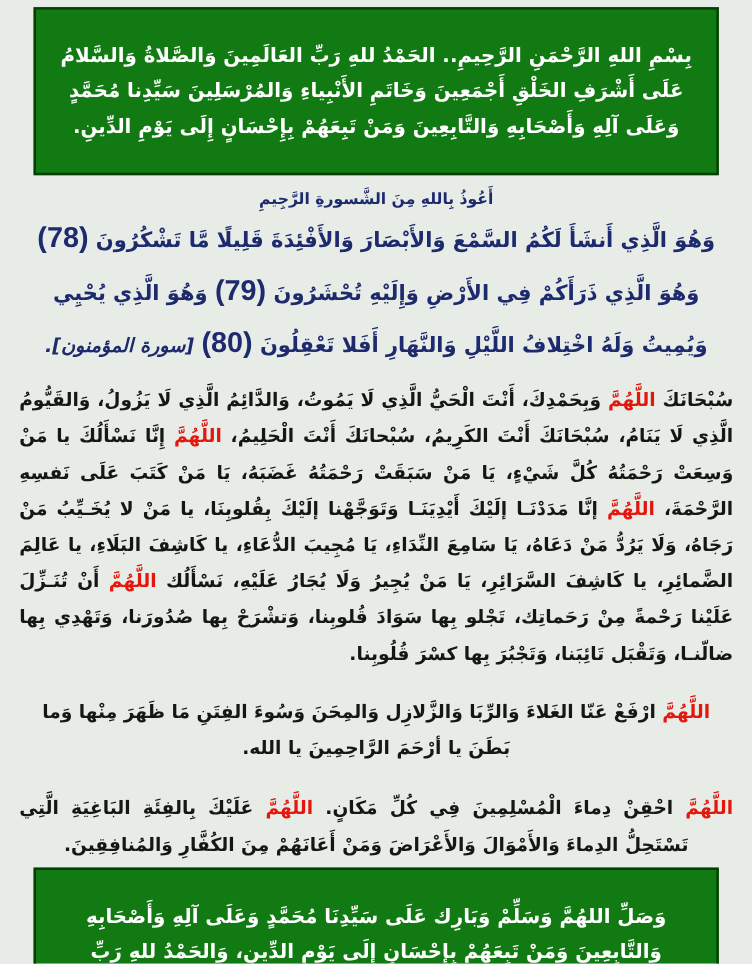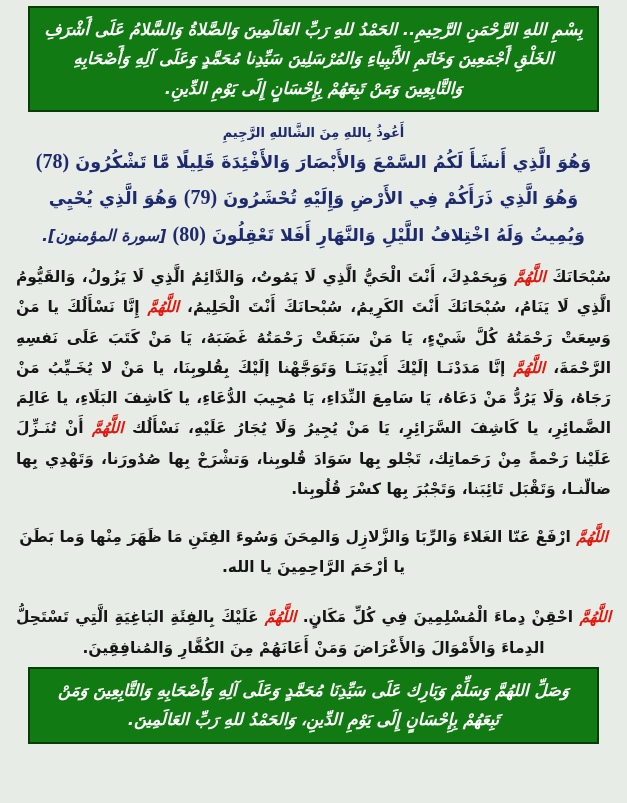--- a/index.html
+++ b/index.html
@@ -21,69 +21,68 @@
   }
   .banner{
     margin:6px 28px 0;
     background:var(--green);
     border:2px solid var(--green-border);
     color:var(--banner-text);
     text-align:center;
     font-weight:bold;
     font-size:16.5px;
     line-height:1.78;
-    padding:7px 12px;
-    font-style:italic;
+    padding:24px 12px;
   }
   .banner.bottom{margin-top:4px;}
   .istiadha{
     margin-top:13px;
     text-align:center;
     color:var(--navy);
     font-weight:bold;
     font-size:13px;
   }
   .quran{
     margin:3px 22px 0;
     text-align:center;
     color:var(--navy);
     font-weight:bold;
     font-size:17.5px;
     line-height:1.82;
   }
   .quran .seg-num{
-    font-family:Liberation Serif, serif;
-    font-size:20px;
+    font-family:Liberation Sans, sans-serif;
+    font-size:24px;
     font-weight:bold;
     margin-top:41px;
   }
   .quran .seg-src{
     font-size:16px;
     font-style:italic;
   }
   .dua{
     margin:10px 16px 0;
     color:var(--ink);
     font-weight:bold;
     font-size:15.5px;
     line-height:1.95;
     text-align:justify;
   }
   .dua.center{text-align:center;margin-top:18px;}
   .dua.center-last{text-align:justify;text-align-last:center;margin-top:20px;}
-  .seg-red{color:var(--red);font-style:italic;}
+  .seg-red{color:var(--red);}
 </style>
 </head>
 <body>
 
 <div class="banner top">
   <span>بِسْمِ اللهِ الرَّحْمَنِ الرَّحِيمِ.. الحَمْدُ للهِ رَبِّ العَالَمِينَ وَالصَّلاةُ وَالسَّلامُ عَلَى أَشْرَفِ الخَلْقِ أَجْمَعِينَ وَخَاتَمِ الأَنْبِياءِ وَالمُرْسَلِينَ سَيِّدِنا مُحَمَّدٍ وَعَلَى آلِهِ وَأَصْحَابِهِ وَالتَّابِعِينَ وَمَنْ تَبِعَهُمْ بِإِحْسَانٍ إِلَى يَوْمِ الدِّينِ.</span>
 </div>
 
-<div class="istiadha">أَعُوذُ بِاللهِ مِنَ الشَّاللهِ الرَّجِيمِ</div>
+<div class="istiadha">أَعُوذُ بِاللهِ مِنَ الشَّسورةِ الرَّجِيمِ</div>
 
 <div class="quran"><span>وَهُوَ الَّذِي أَنشَأَ لَكُمُ السَّمْعَ وَالأَبْصَارَ وَالأَفْئِدَةَ قَلِيلًا مَّا تَشْكُرُونَ </span><span class="seg-num">(78)</span><span> وَهُوَ الَّذِي ذَرَأَكُمْ فِي الأَرْضِ وَإِلَيْهِ تُحْشَرُونَ </span><span class="seg-num">(79)</span><span> وَهُوَ الَّذِي يُحْيِي وَيُمِيتُ وَلَهُ اخْتِلافُ اللَّيْلِ وَالنَّهَارِ أَفَلا تَعْقِلُونَ </span><span class="seg-num">(80)</span><span> </span><span class="seg-src">[سورة المؤمنون].</span></div>
 
 <div class="dua"><span>سُبْحَانَكَ </span><span class="seg-red">اللَّهُمَّ</span><span> وَبِحَمْدِكَ، أَنْتَ الْحَيُّ الَّذِي لَا يَمُوتُ، وَالدَّائِمُ الَّذِي لَا يَزُولُ، وَالقَيُّومُ الَّذِي لَا يَنَامُ، سُبْحَانَكَ أَنْتَ الكَرِيمُ، سُبْحانَكَ أَنْتَ الْحَلِيمُ، </span><span class="seg-red">اللَّهُمَّ</span><span> إِنَّا نَسْأَلُكَ يا مَنْ وَسِعَتْ رَحْمَتُهُ كُلَّ شَيْءٍ، يَا مَنْ سَبَقَتْ رَحْمَتُهُ غَضَبَهُ، يَا مَنْ كَتَبَ عَلَى نَفسِهِ الرَّحْمَةَ، </span><span class="seg-red">اللَّهُمَّ</span><span> إنَّا مَدَدْنَـا إلَيْكَ أَيْدِيَنَـا وَتَوَجَّهْنا إلَيْكَ بِقُلوبِنَا، يا مَنْ لا يُخَـيِّبُ مَنْ رَجَاهُ، وَلَا يَرُدُّ مَنْ دَعَاهُ، يَا سَامِعَ النِّدَاءِ، يَا مُجِيبَ الدُّعَاءِ، يا كَاشِفَ البَلَاءِ، يا عَالِمَ الضَّمائِرِ، يا كَاشِفَ السَّرَائِرِ، يَا مَنْ يُجِيرُ وَلَا يُجَارُ عَلَيْهِ، نَسْأَلُك </span><span class="seg-red">اللَّهُمَّ</span><span> أَنْ تُنَـزِّلَ عَلَيْنا رَحْمةً مِنْ رَحَماتِك، تَجْلو بِها سَوَادَ قُلوبِنا، وَتشْرَحْ بِها صُدُورَنا، وَتَهْدِي بِها ضالّنـا، وَتَقْبَل تَائِبَنا، وَتَجْبُرَ بِها كسْرَ قُلُوبِنا.</span></div>
 
 <div class="dua center"><span class="seg-red">اللَّهُمَّ</span><span> ارْفَعْ عَنّا الغَلاءَ وَالرِّبَا وَالزَّلازِل وَالمِحَنَ وَسُوءَ الفِتَنِ مَا ظَهَرَ مِنْها وَما بَطَنَ يا أرْحَمَ الرَّاحِمِينَ يا الله.</span></div>
 
 <div class="dua center-last"><span class="seg-red">اللَّهُمَّ</span><span> احْقِنْ دِماءَ الْمُسْلِمِينَ فِي كُلِّ مَكَانٍ. </span><span class="seg-red">اللَّهُمَّ</span><span> عَلَيْكَ بِالفِئَةِ البَاغِيَةِ الَّتِي تَسْتَحِلُّ الدِماءَ وَالأَمْوَالَ وَالأَعْرَاضَ وَمَنْ أَعَانَهُمْ مِنَ الكُفَّارِ وَالمُنافِقِينَ.</span></div>
 
 <div class="banner bottom">

